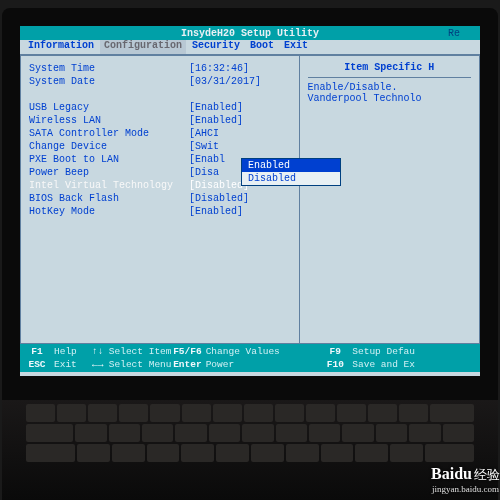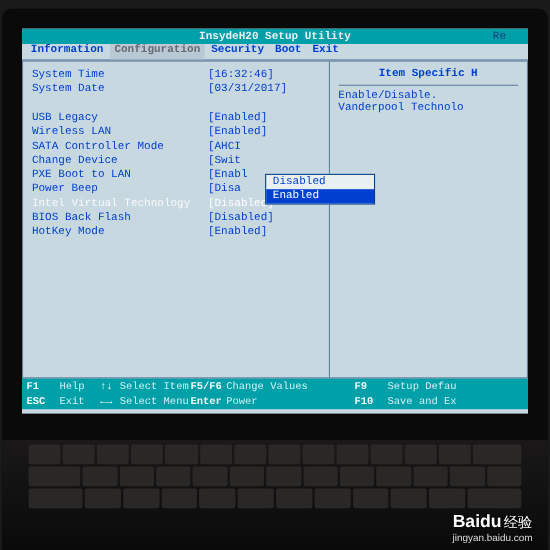--- a/index.html
+++ b/index.html
@@ -99,20 +99,21 @@
       color: #ffffff;
     }
     .footer {
       background: #00a0a8;
       color: #e8f8fc;
       height: 28px;
       display: flex;
       flex-wrap: wrap;
       padding: 1px 4px;
       font-size: 9.5px;
+      text-align: center;
     }
     .footer-cell {
       display: flex;
       align-items: center;
       gap: 4px;
       width: 33%;
       height: 13px;
     }
     .fkey { color: #f0f8fc; font-weight: bold; min-width: 26px; }
     .farrow { color: #f0f8fc; min-width: 14px; }
@@ -125,23 +126,23 @@
       display: flex;
       flex-direction: column;
       padding: 4px 24px 0 24px;
       gap: 2px;
     }
     .kb-row { display: flex; gap: 2px; }
     .key { background: #2a2826; border-radius: 2px; flex: 1; height: 18px; }
     .key.wide { flex: 1.5; }
     .watermark {
       position: absolute;
-      bottom: 6px; right: 16px;
+      bottom: 6px; right: 0;
       color: #fff;
-      font-family: Liberation Sans, sans-serif;
+      font-family: Liberation Serif, serif;
       font-size: 14px;
       text-align: center;
       z-index: 50;
       text-shadow: 0 0 3px #000;
     }
     .watermark .logo { font-weight: bold; font-size: 16px; }
     .watermark .cn { font-size: 13px; margin-left: 2px; }
     .watermark .url { font-size: 9px; opacity: 0.85; }
   </style>
 </head>
@@ -205,22 +206,22 @@
         <div class="row">
           <span class="label">BIOS Back Flash</span>
           <span class="value">[Disabled]</span>
         </div>
         <div class="row">
           <span class="label">HotKey Mode</span>
           <span class="value">[Enabled]</span>
         </div>
 
         <div class="dropdown">
+          <div class="dropdown-item selected">Enabled</div>
           <div class="dropdown-item">Disabled</div>
-          <div class="dropdown-item selected">Enabled</div>
         </div>
       </div>
 
       <div class="right-panel">
         <div class="right-title">Item Specific H</div>
         <div>Enable/Disable.</div>
         <div>Vanderpool Technolo</div>
       </div>
     </div>
 

